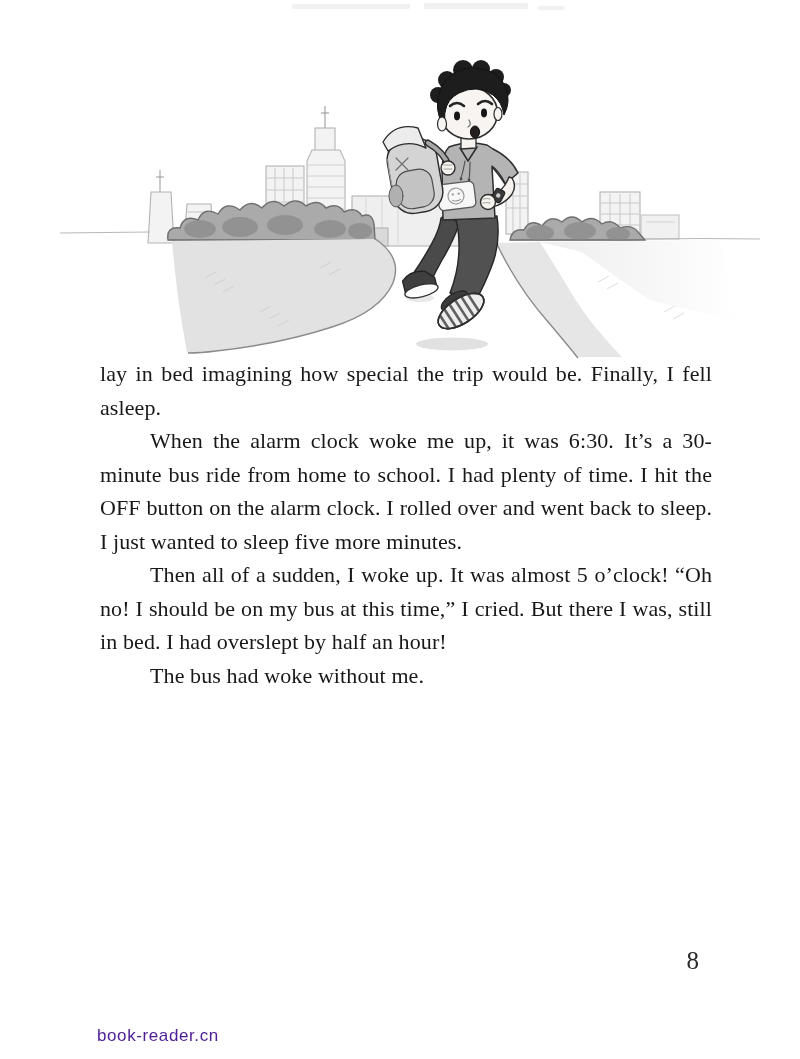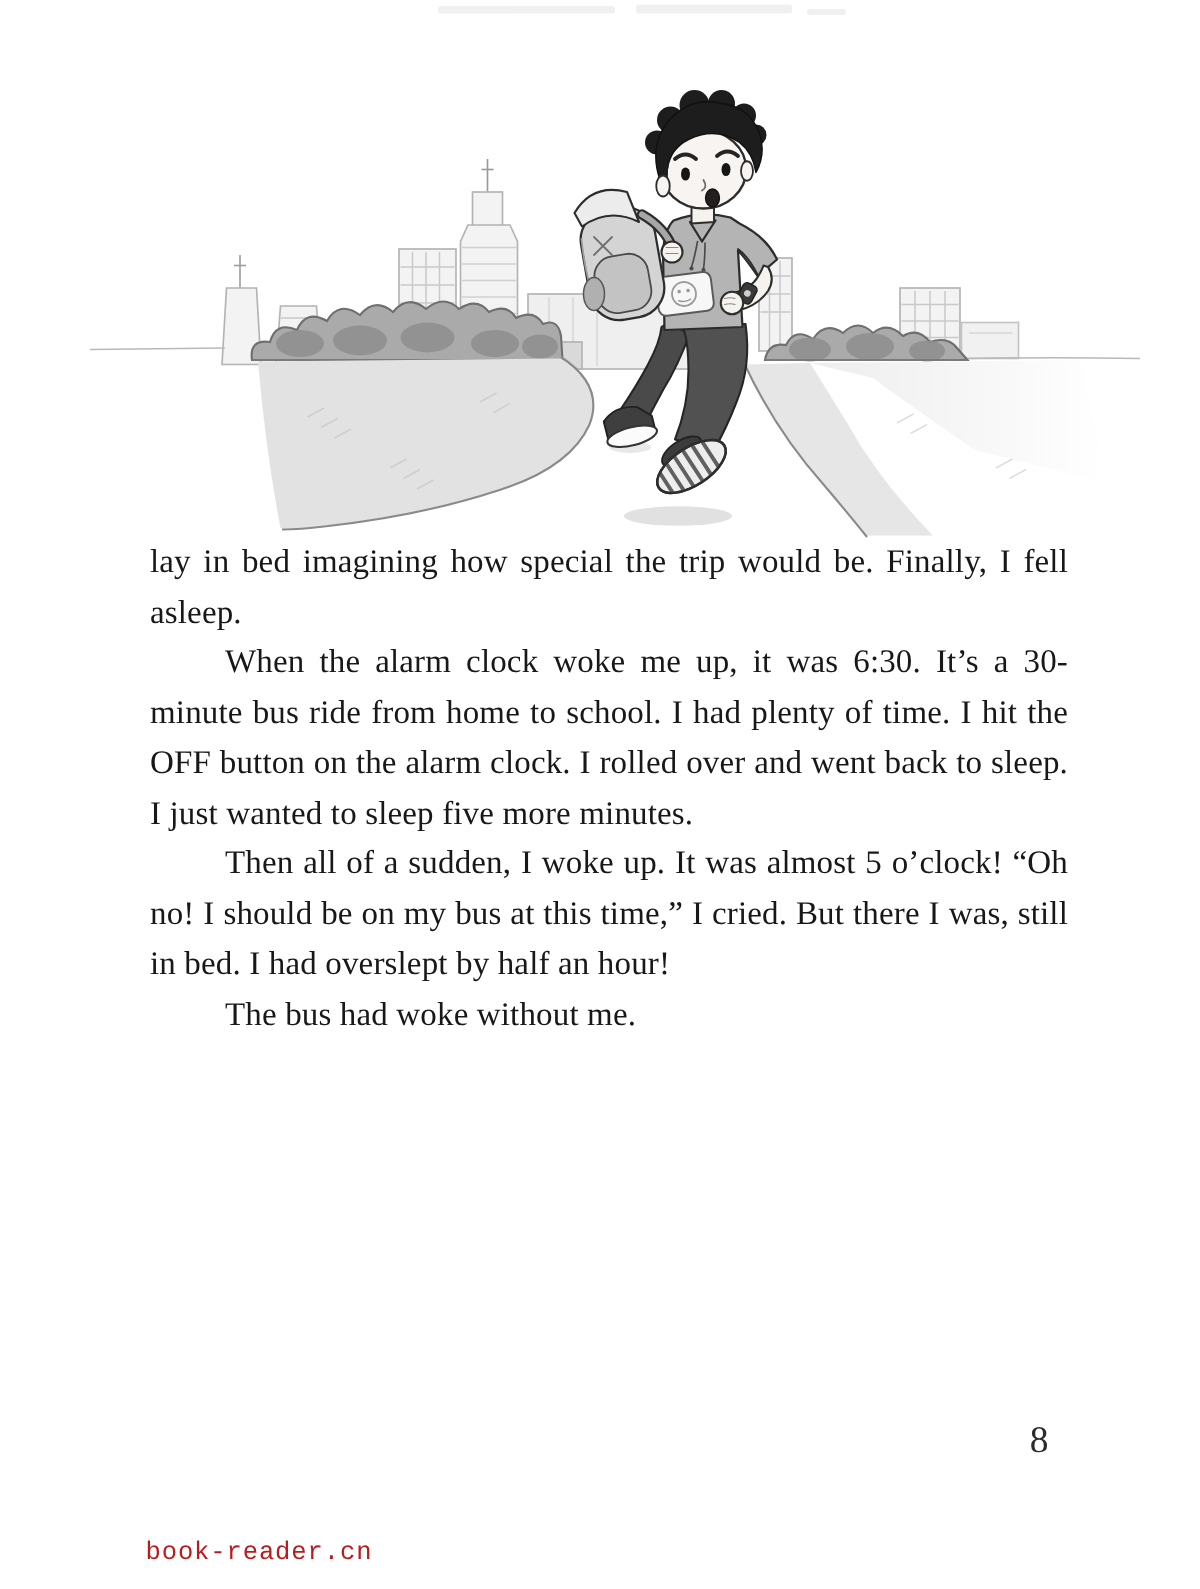--- a/index.html
+++ b/index.html
@@ -31,23 +31,23 @@
     top:947px;
     right:100px;
     font-size:25px;
     color:#2b2b2b;
     letter-spacing:1px;
   }
   .watermark{
     position:absolute;
     left:97px;
     top:1026px;
-    font-family:Liberation Mono, monospace;
+    font-family:Liberation Sans, sans-serif;
     font-size:17px;
-    color:#b91c1c;
+    color:#4c1d95;
     letter-spacing:0.6px;
   }
 </style>
 </head>
 <body>
 
 <div class="page">
 
   <svg class="illo" width="800" height="360" viewBox="0 0 800 360">
     <defs>

